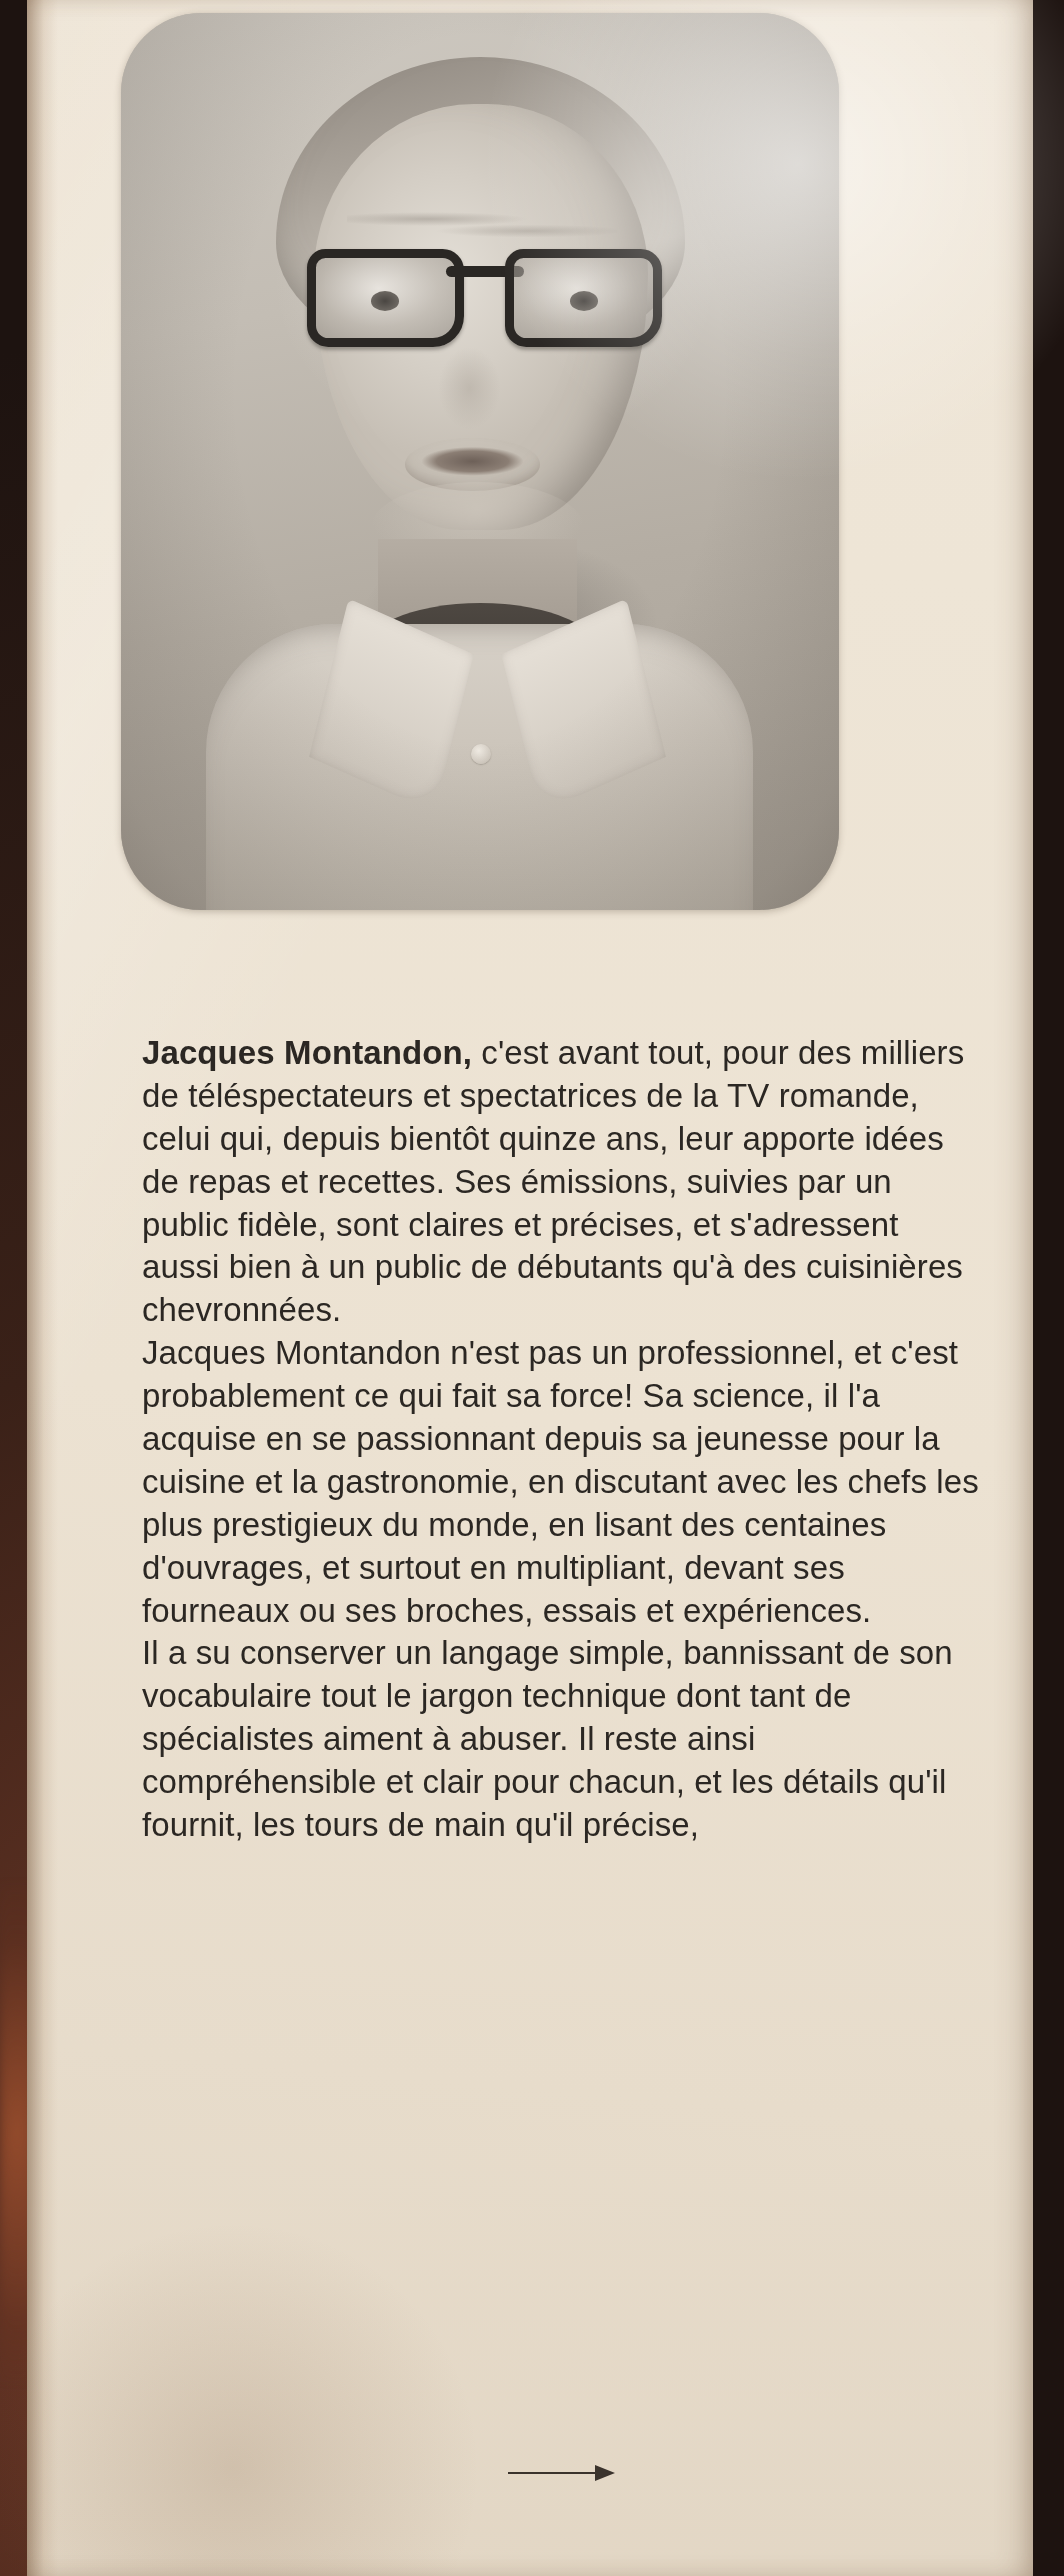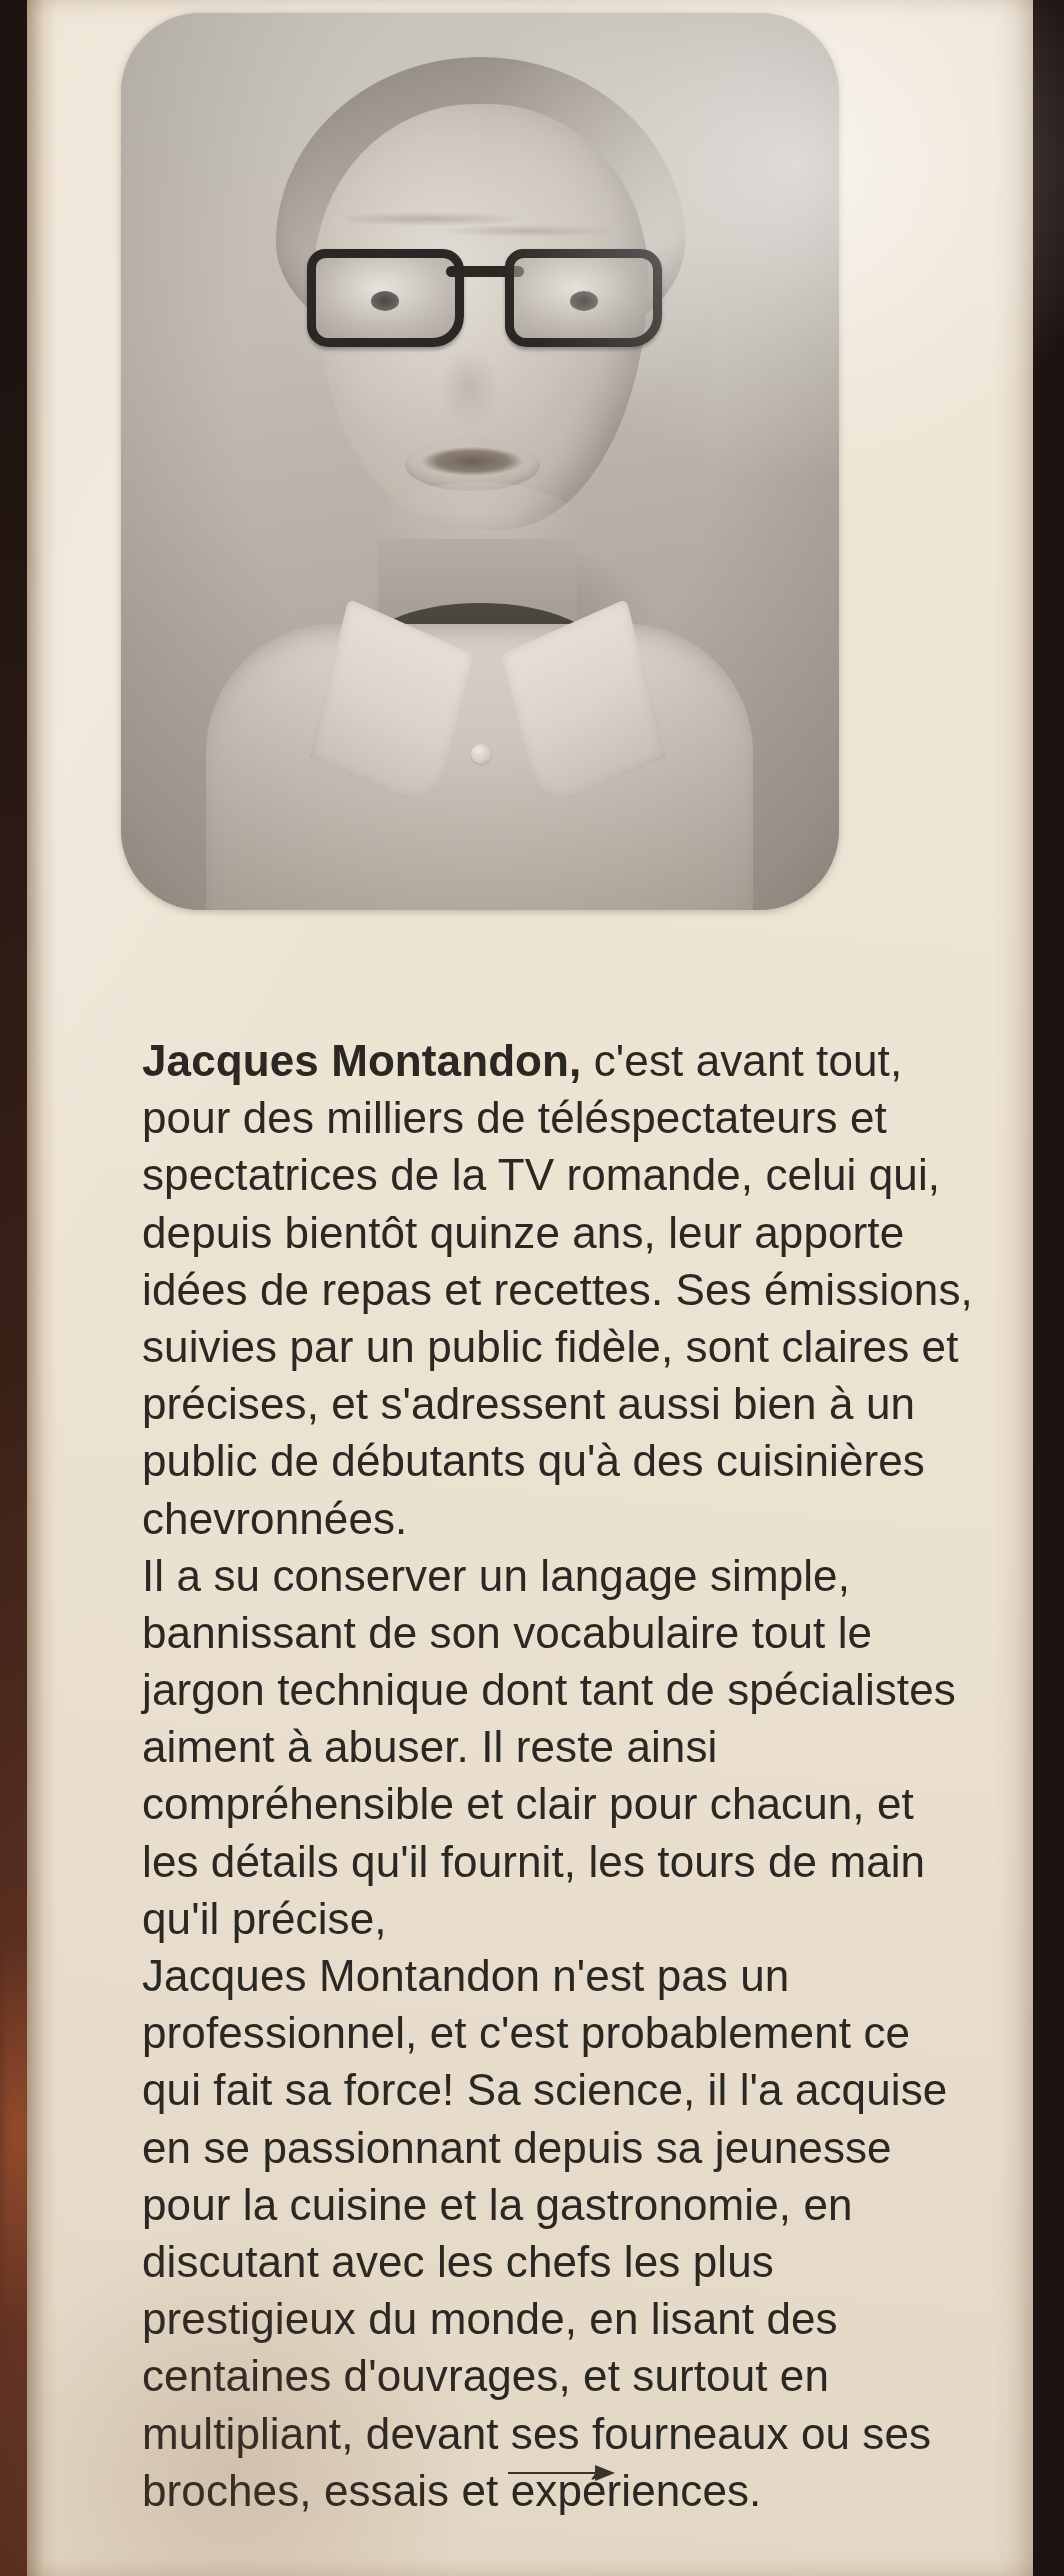--- a/index.html
+++ b/index.html
@@ -218,21 +218,21 @@
     background: radial-gradient(ellipse at 50% 42%, rgba(0,0,0,0) 48%, rgba(70,62,54,.20) 88%, rgba(70,62,54,.32) 100%);
   }
 
   
   .text-col {
     position: absolute;
     left: 115px;
     top: 1032px;
     width: 839px;
     color: #2b2723;
-    font-size: 44px;
+    font-size: 33px;
     line-height: 1.30;
     letter-spacing: 0.1px;
     text-align: left;
     font-weight: 400;
   }
   .text-col p { margin: 0; }
   .lead-name { font-weight: 700; }
 
   .arrow-row {
     position: absolute;
@@ -293,22 +293,22 @@
       <div class="p-shirt"></div>
       <div class="p-collar-l"></div>
       <div class="p-collar-r"></div>
       <div class="p-button"></div>
       <div class="portrait-vignette"></div>
     </div>
   </div>
 
   <div class="text-col">
     <p><span class="lead-name">Jacques Montandon,</span> <span>c'est avant tout, pour des milliers de téléspectateurs et spectatrices de la TV romande, celui qui, depuis bientôt quinze ans, leur apporte idées de repas et recettes. Ses émissions, suivies par un public fidèle, sont claires et précises, et s'adressent aussi bien à un public de débutants qu'à des cuisinières chevronnées.</span></p>
+    <p>Jacques Montandon n'est pas un professionnel, et c'est probablement ce qui fait sa force! Sa science, il l'a acquise en se passionnant depuis sa jeunesse pour la cuisine et la gastronomie, en discutant avec les chefs les plus prestigieux du monde, en lisant des centaines d'ouvrages, et surtout en multipliant, devant ses fourneaux ou ses broches, essais et expériences.</p>
     <p>Il a su conserver un langage simple, bannissant de son vocabulaire tout le jargon technique dont tant de spécialistes aiment à abuser. Il reste ainsi compréhensible et clair pour chacun, et les détails qu'il fournit, les tours de main qu'il précise,</p>
-    <p>Jacques Montandon n'est pas un professionnel, et c'est probablement ce qui fait sa force! Sa science, il l'a acquise en se passionnant depuis sa jeunesse pour la cuisine et la gastronomie, en discutant avec les chefs les plus prestigieux du monde, en lisant des centaines d'ouvrages, et surtout en multipliant, devant ses fourneaux ou ses broches, essais et expériences.</p>
   </div>
 
   <div class="arrow-row">
     <div class="arrow"></div>
   </div>
 
   <div class="glare"></div>
   <div class="glare2"></div>
 </div>
 

